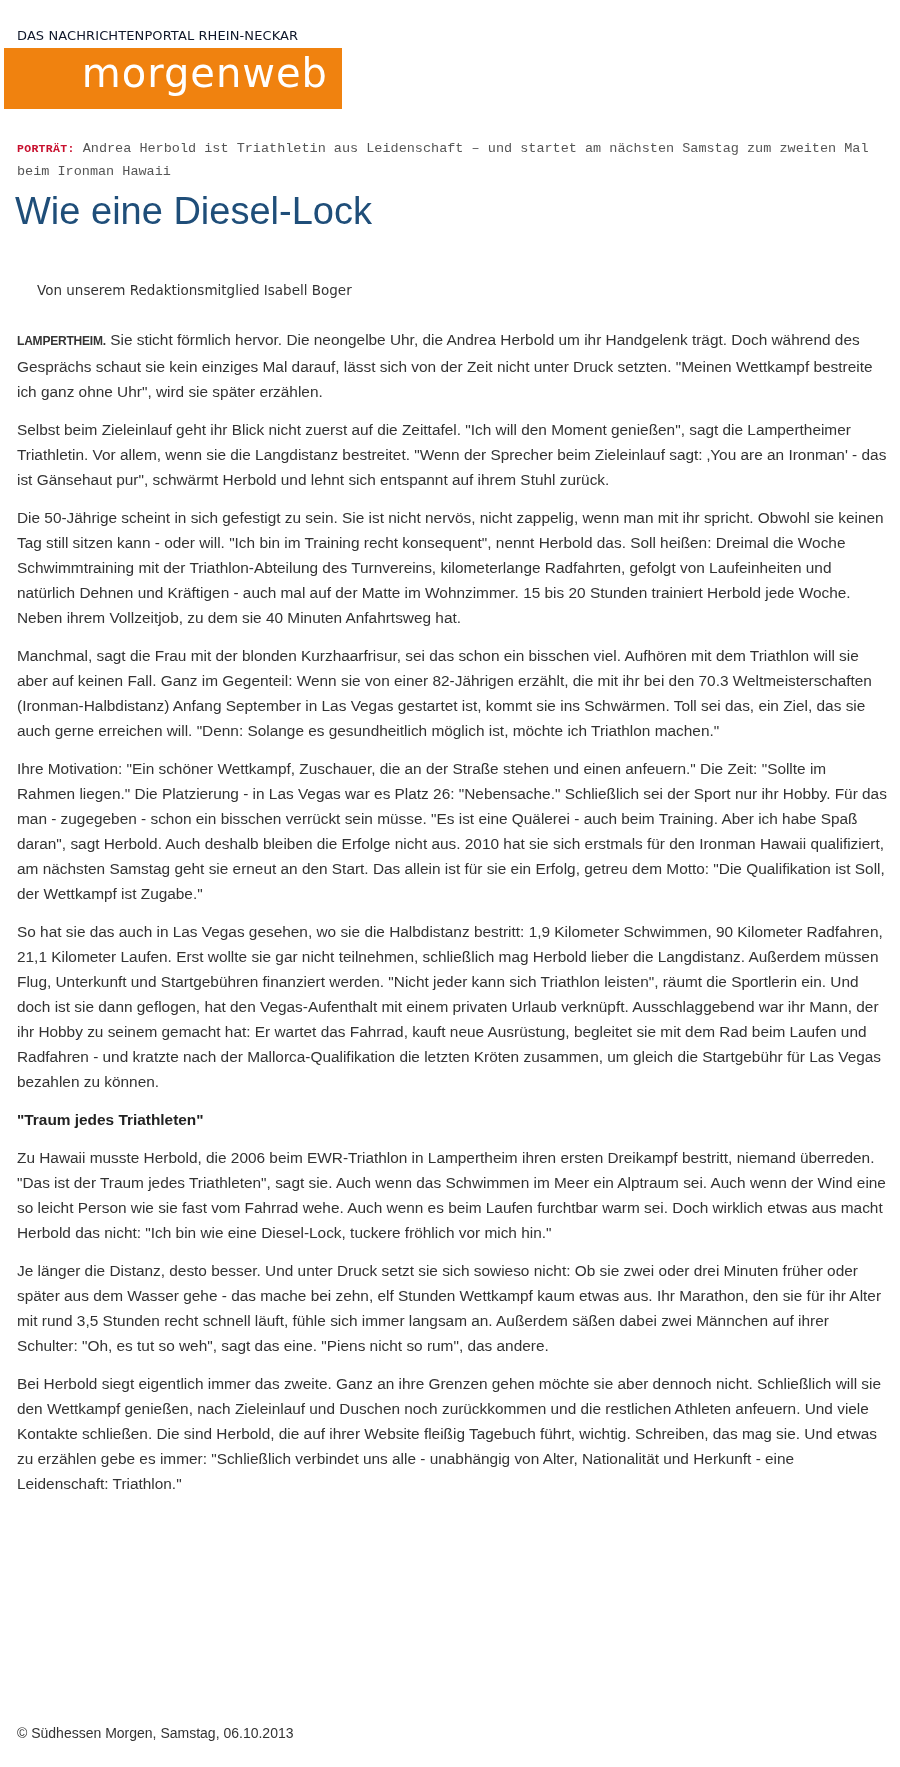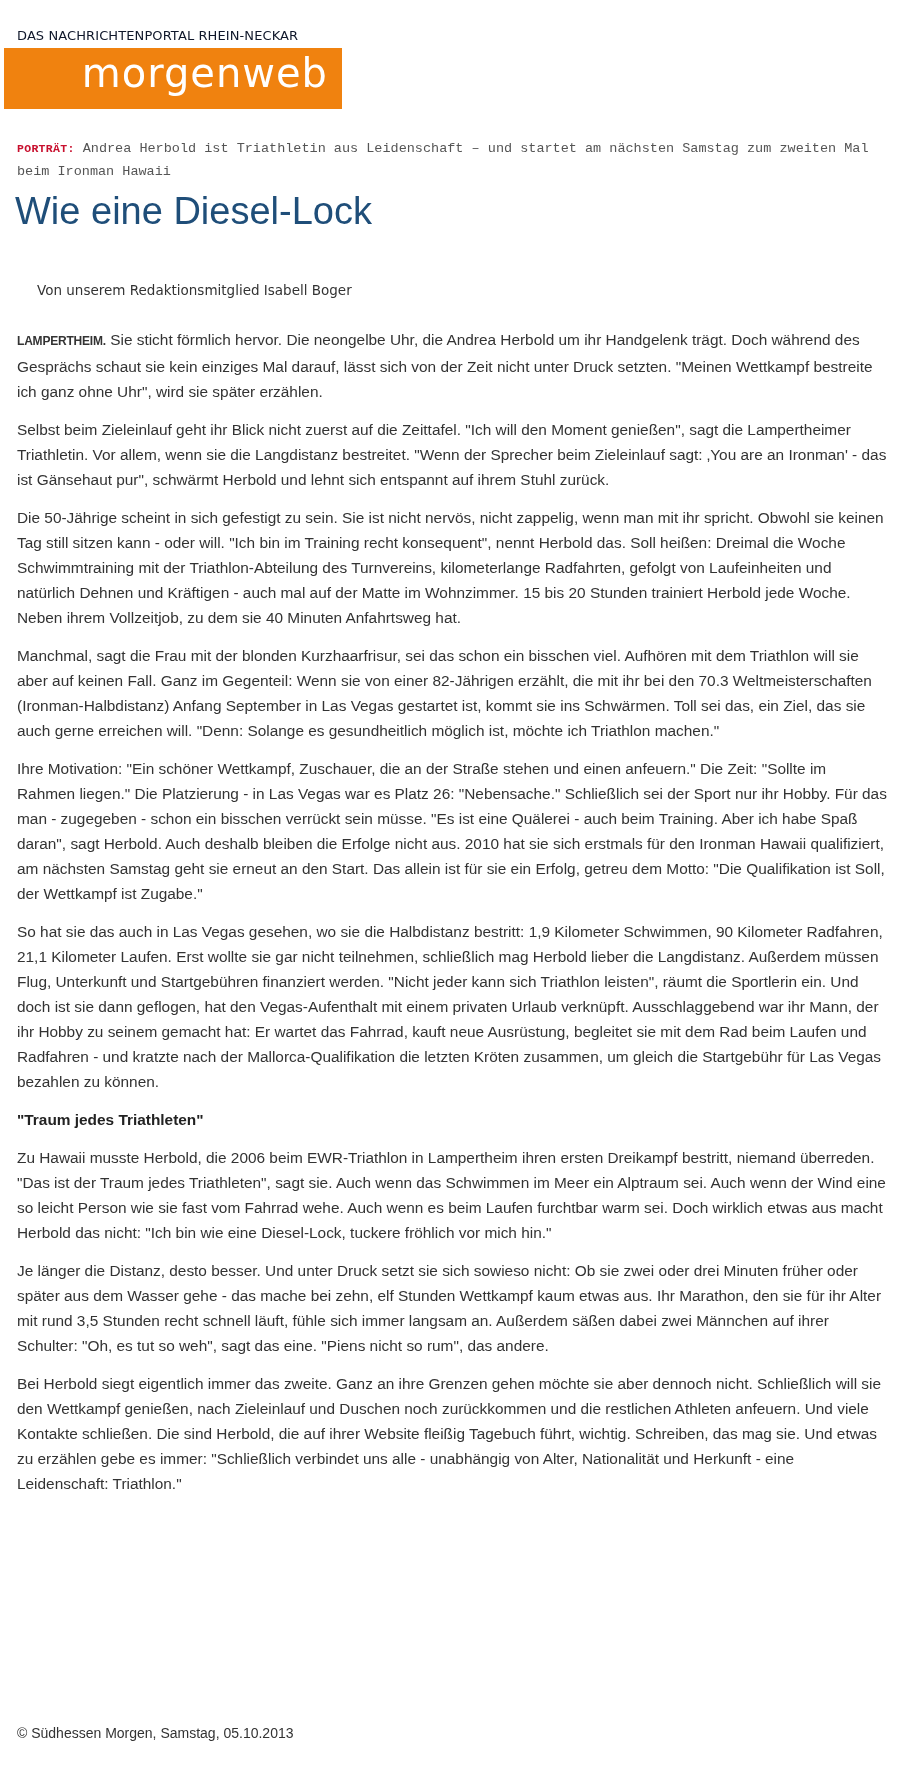--- a/index.html
+++ b/index.html
@@ -63,13 +63,13 @@
   <p>Die 50-Jährige scheint in sich gefestigt zu sein. Sie ist nicht nervös, nicht zappelig, wenn man mit ihr spricht. Obwohl sie keinen Tag still sitzen kann - oder will. "Ich bin im Training recht konsequent", nennt Herbold das. Soll heißen: Dreimal die Woche Schwimmtraining mit der Triathlon-Abteilung des Turnvereins, kilometerlange Radfahrten, gefolgt von Laufeinheiten und natürlich Dehnen und Kräftigen - auch mal auf der Matte im Wohnzimmer. 15 bis 20 Stunden trainiert Herbold jede Woche. Neben ihrem Vollzeitjob, zu dem sie 40 Minuten Anfahrtsweg hat.</p>
   <p>Manchmal, sagt die Frau mit der blonden Kurzhaarfrisur, sei das schon ein bisschen viel. Aufhören mit dem Triathlon will sie aber auf keinen Fall. Ganz im Gegenteil: Wenn sie von einer 82-Jährigen erzählt, die mit ihr bei den 70.3 Weltmeisterschaften (Ironman-Halbdistanz) Anfang September in Las Vegas gestartet ist, kommt sie ins Schwärmen. Toll sei das, ein Ziel, das sie auch gerne erreichen will. "Denn: Solange es gesundheitlich möglich ist, möchte ich Triathlon machen."</p>
   <p>Ihre Motivation: "Ein schöner Wettkampf, Zuschauer, die an der Straße stehen und einen anfeuern." Die Zeit: "Sollte im Rahmen liegen." Die Platzierung - in Las Vegas war es Platz 26: "Nebensache." Schließlich sei der Sport nur ihr Hobby. Für das man - zugegeben - schon ein bisschen verrückt sein müsse. "Es ist eine Quälerei - auch beim Training. Aber ich habe Spaß daran", sagt Herbold. Auch deshalb bleiben die Erfolge nicht aus. 2010 hat sie sich erstmals für den Ironman Hawaii qualifiziert, am nächsten Samstag geht sie erneut an den Start. Das allein ist für sie ein Erfolg, getreu dem Motto: "Die Qualifikation ist Soll, der Wettkampf ist Zugabe."</p>
   <p>So hat sie das auch in Las Vegas gesehen, wo sie die Halbdistanz bestritt: 1,9 Kilometer Schwimmen, 90 Kilometer Radfahren, 21,1 Kilometer Laufen. Erst wollte sie gar nicht teilnehmen, schließlich mag Herbold lieber die Langdistanz. Außerdem müssen Flug, Unterkunft und Startgebühren finanziert werden. "Nicht jeder kann sich Triathlon leisten", räumt die Sportlerin ein. Und doch ist sie dann geflogen, hat den Vegas-Aufenthalt mit einem privaten Urlaub verknüpft. Ausschlaggebend war ihr Mann, der ihr Hobby zu seinem gemacht hat: Er wartet das Fahrrad, kauft neue Ausrüstung, begleitet sie mit dem Rad beim Laufen und Radfahren - und kratzte nach der Mallorca-Qualifikation die letzten Kröten zusammen, um gleich die Startgebühr für Las Vegas bezahlen zu können.</p>
   <p class="subhead">"Traum jedes Triathleten"</p>
   <p>Zu Hawaii musste Herbold, die 2006 beim EWR-Triathlon in Lampertheim ihren ersten Dreikampf bestritt, niemand überreden. "Das ist der Traum jedes Triathleten", sagt sie. Auch wenn das Schwimmen im Meer ein Alptraum sei. Auch wenn der Wind eine so leicht Person wie sie fast vom Fahrrad wehe. Auch wenn es beim Laufen furchtbar warm sei. Doch wirklich etwas aus macht Herbold das nicht: "Ich bin wie eine Diesel-Lock, tuckere fröhlich vor mich hin."</p>
   <p>Je länger die Distanz, desto besser. Und unter Druck setzt sie sich sowieso nicht: Ob sie zwei oder drei Minuten früher oder später aus dem Wasser gehe - das mache bei zehn, elf Stunden Wettkampf kaum etwas aus. Ihr Marathon, den sie für ihr Alter mit rund 3,5 Stunden recht schnell läuft, fühle sich immer langsam an. Außerdem säßen dabei zwei Männchen auf ihrer Schulter: "Oh, es tut so weh", sagt das eine. "Piens nicht so rum", das andere.</p>
   <p>Bei Herbold siegt eigentlich immer das zweite. Ganz an ihre Grenzen gehen möchte sie aber dennoch nicht. Schließlich will sie den Wettkampf genießen, nach Zieleinlauf und Duschen noch zurückkommen und die restlichen Athleten anfeuern. Und viele Kontakte schließen. Die sind Herbold, die auf ihrer Website fleißig Tagebuch führt, wichtig. Schreiben, das mag sie. Und etwas zu erzählen gebe es immer: "Schließlich verbindet uns alle - unabhängig von Alter, Nationalität und Herkunft - eine Leidenschaft: Triathlon."</p>
 </div>
 
-<div class="footer">© Südhessen Morgen, Samstag, 05.10.2013</div>
+<div class="footer">© Südhessen Morgen, Samstag, 06.10.2013</div>
 
 </body></html>

